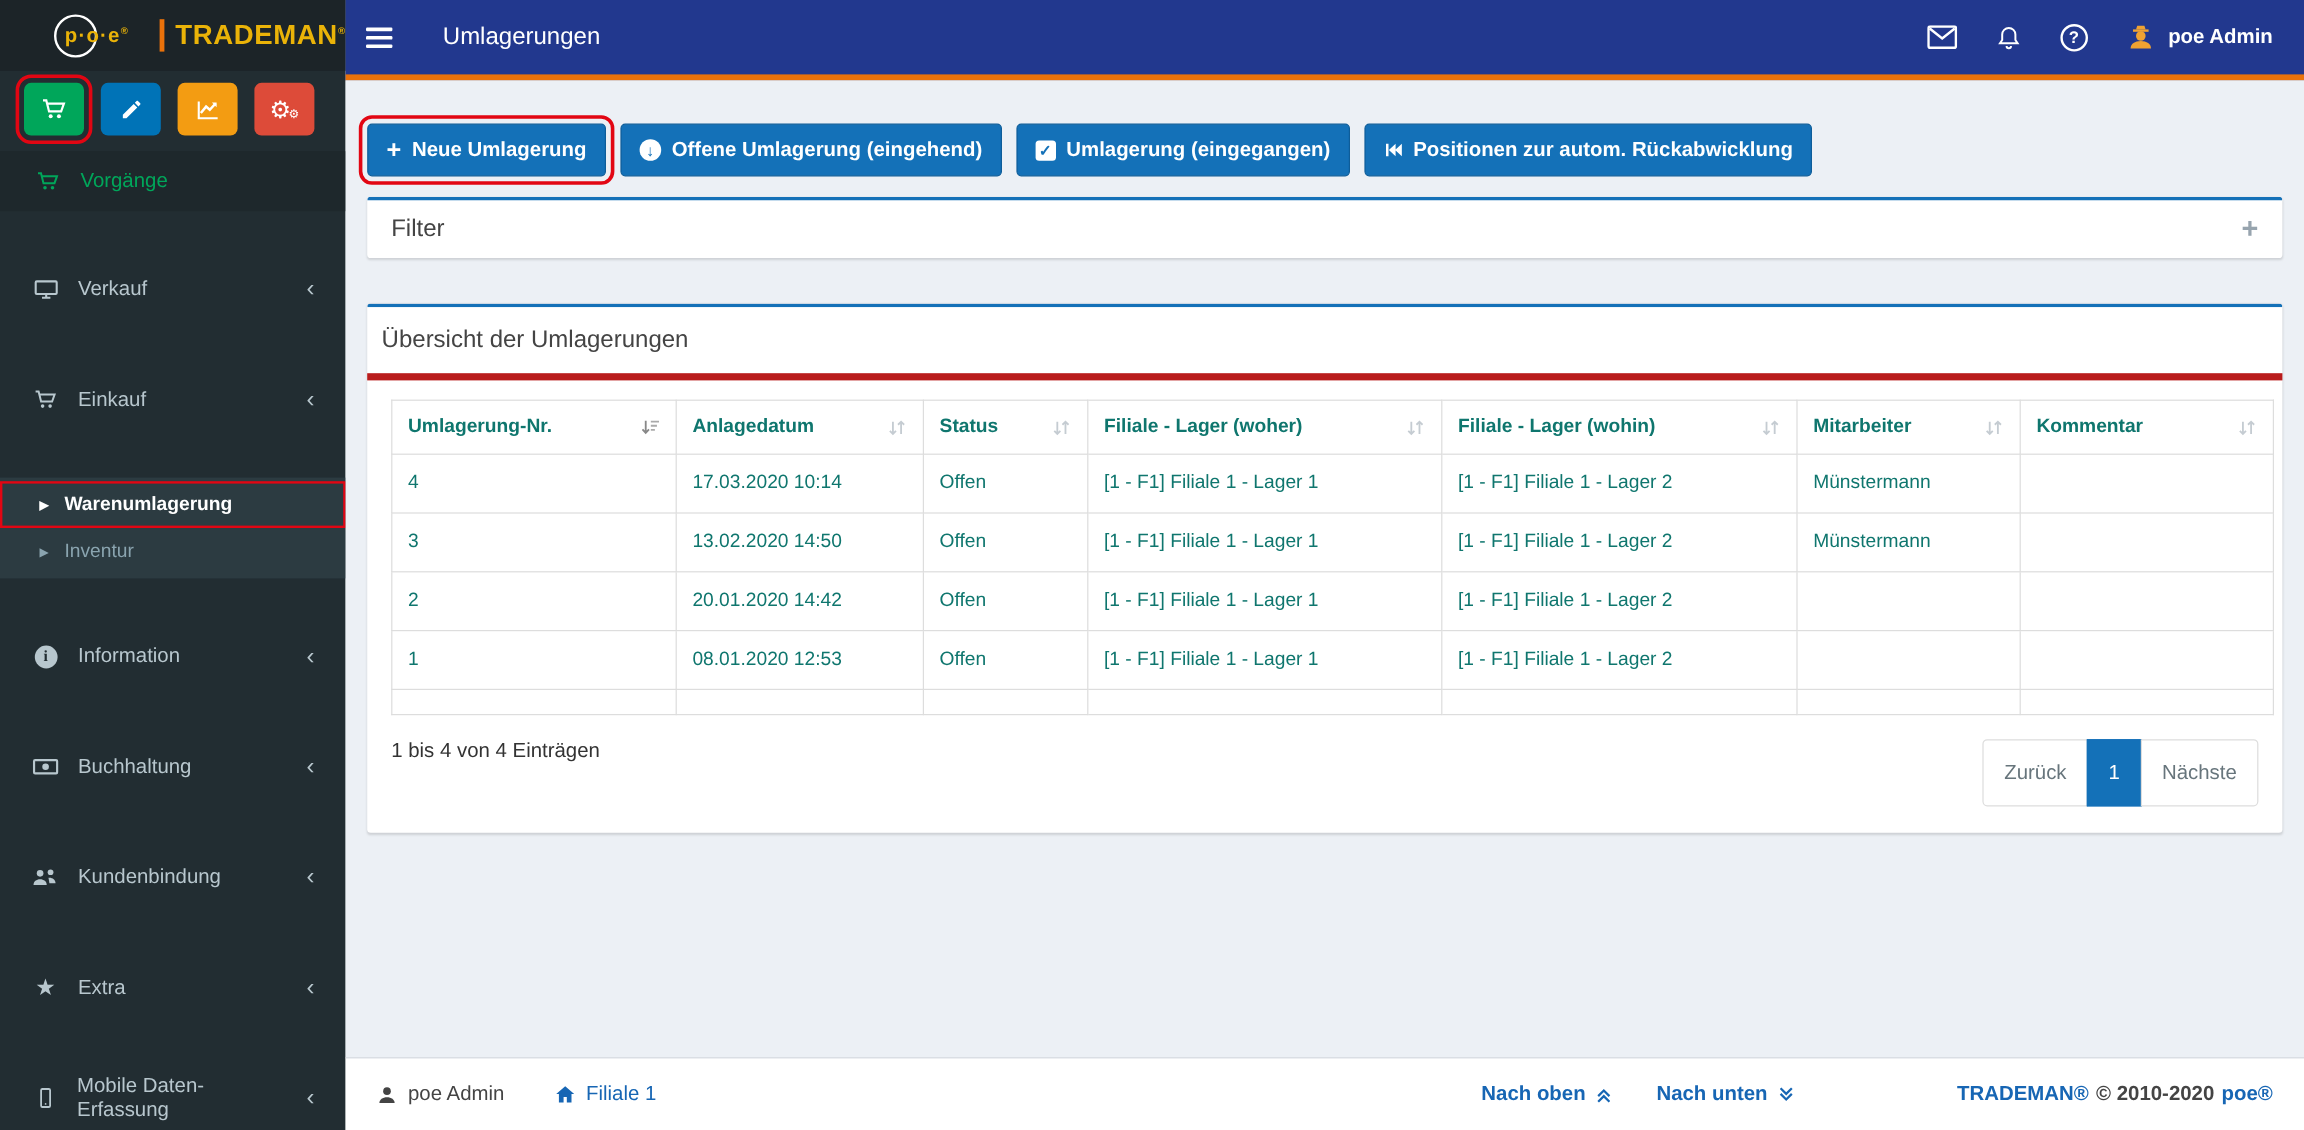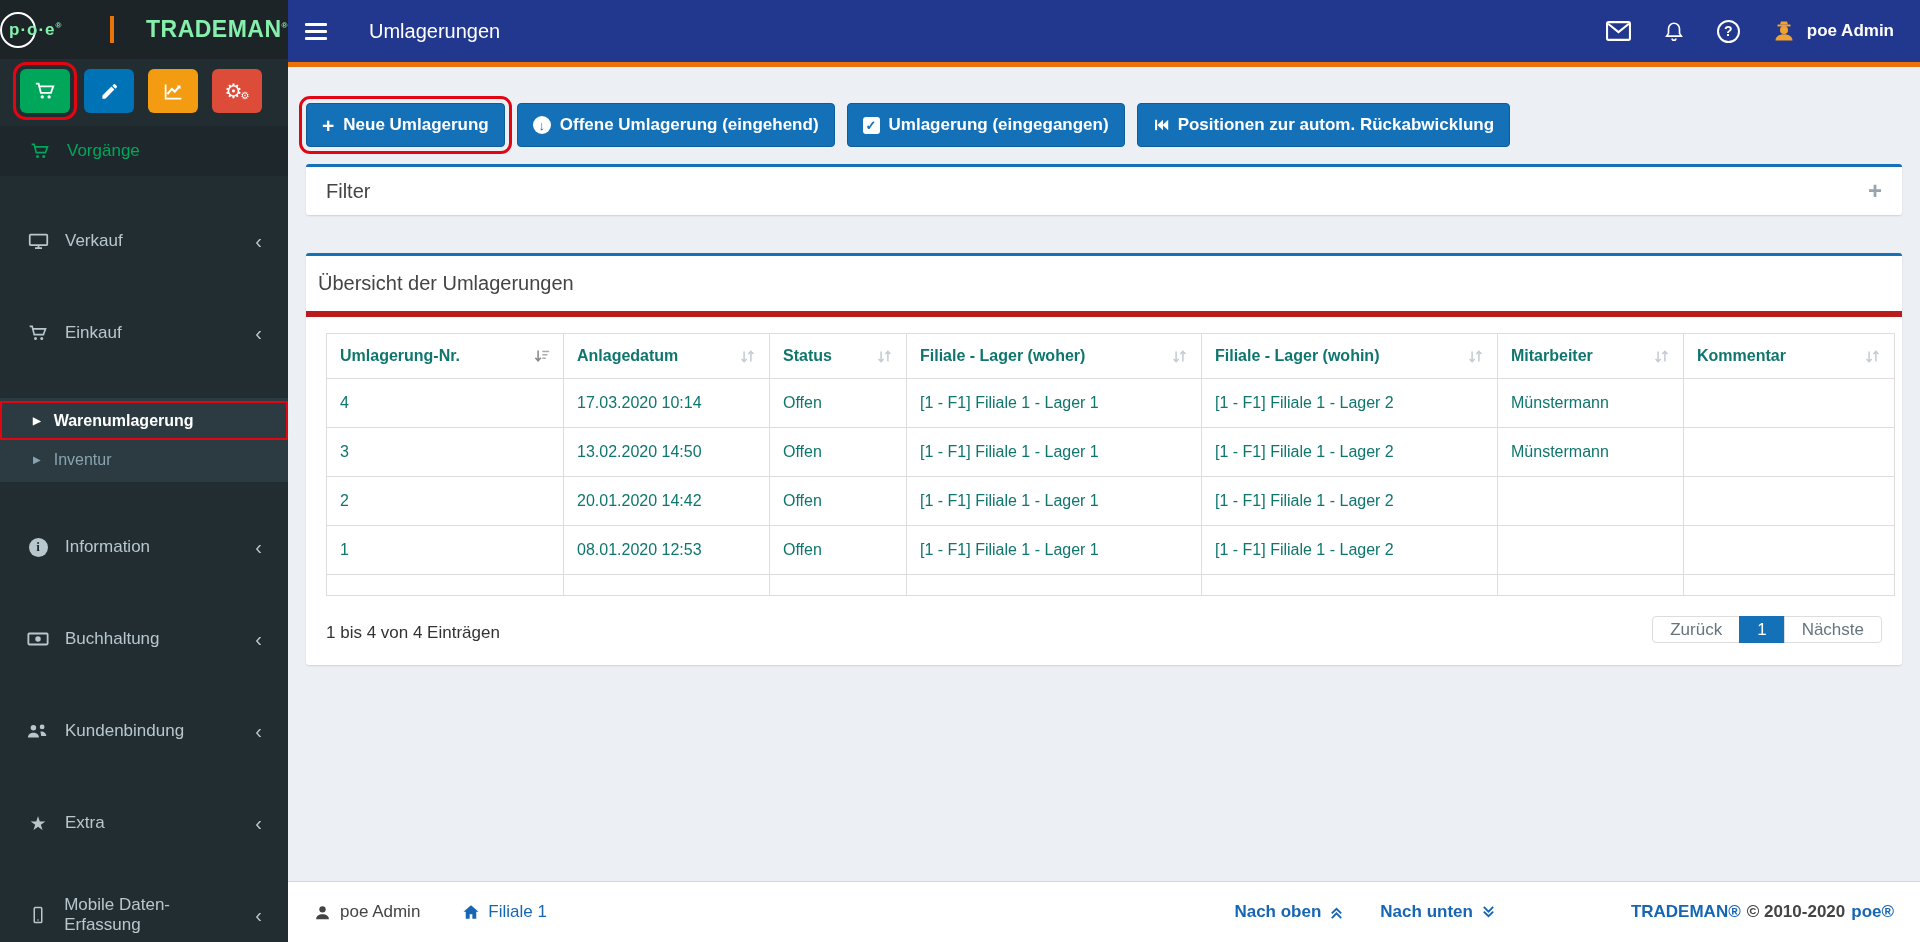--- a/index.html
+++ b/index.html
@@ -8,21 +8,21 @@
 
   :root{
     --topbar_bg:#22388e; --accent_orange:#ea720b; --primary_blue:#1471b8;
     --sidebar_bg:#222d32; --sidebar_logo_bg:#1c2428; --submenu_bg:#2c3b41;
     --sidebar_text:#b8c7ce; --green:#00a65a; --app_blue:#0073b7; --app_orange:#f39c12;
     --app_red:#dd4b39; --annotation_red:#e20613; --content_bg:#ecf0f5; --link_blue:#1766b4;
   }
 
   
   .sidebar { width:288px; min-width:288px; background:var(--sidebar_bg); display:flex; flex-direction:column; }
-  .logo { height:67px; background:var(--sidebar_logo_bg); display:flex; align-items:center; justify-content:space-between; color:#86efac; }
+  .logo { height:67px; background:var(--sidebar_logo_bg); display:flex; align-items:center; justify-content:flex-end; color:#eab308; }
   .poe-wrap { position:relative; height:42px; width:86px; display:flex; align-items:center; }
   .poe-circle { position:absolute; left:0; top:3px; width:36px; height:36px; border:2px solid #fff; border-radius:50%; }
   .poe-text { position:relative; font-size:17px; letter-spacing:1px; padding-left:9px; font-weight:bold; }
   .reg { font-size:8px; vertical-align:super; }
   .logo-divider { width:4px; height:27px; background:var(--accent_orange); margin:0 9px 0 2px; }
   .logo-name { font-size:23px; font-weight:bold; letter-spacing:.5px; }
 
   .app-btns { display:flex; gap:14px; padding:10px 0 13px 20px; }
   .app-btn { width:50px; height:44px; border-radius:6px; display:flex; align-items:center; justify-content:center; color:#fff; cursor:pointer; }
   .app-btn.green { background:var(--green); }
@@ -81,24 +81,24 @@
   .gears-sm { font-size:10px; margin-left:-2px; margin-top:8px; }
 
   table { width:100%; border-collapse:collapse; table-layout:fixed; font-size:16px; color:#0f766e; }
   th, td { border:1px solid #ddd; text-align:left; overflow:hidden; white-space:nowrap; }
   th { padding:13px 13px; font-size:16px; cursor:pointer; }
   td { padding:15px 13px; }
   tfoot td { padding:10px 13px; height:1px; }
   .th-inner { display:flex; align-items:center; justify-content:space-between; gap:6px; font-weight:bold; }
   .sort-svg { flex:none; }
 
-  .table-footer { display:flex; align-items:flex-end; margin-top:20px; }
+  .table-footer { display:flex; align-items:flex-start; margin-top:20px; }
   .tbl-info { font-size:17px; color:#333; }
   .pagination { margin-left:auto; display:flex; }
-  .page-btn { height:27px; padding:0 17px; display:flex; align-items:center; border:1px solid #ddd; background:#fff; color:#67757c; font-size:17px; cursor:pointer; font-family:inherit; }
+  .page-btn { height:56px; padding:0 17px; display:flex; align-items:center; border:1px solid #ddd; background:#fff; color:#67757c; font-size:17px; cursor:pointer; font-family:inherit; }
   .page-btn.prev { border-radius:4px 0 0 4px; }
   .page-btn.current { background:var(--primary_blue); border-color:var(--primary_blue); color:#fff; margin-left:-1px; }
   .page-btn.next { border-radius:0 4px 4px 0; margin-left:-1px; }
 
   footer { height:61px; background:#fff; border-top:1px solid #d2d6de; display:flex; align-items:center; padding:0 26px; font-size:17px; color:#444; }
   .f-user { display:flex; align-items:center; gap:9px; }
   .f-branch { display:flex; align-items:center; gap:8px; color:var(--link_blue); margin-left:42px; cursor:pointer; }
   .f-links { margin-left:auto; display:flex; gap:36px; }
   .f-link { color:var(--link_blue); font-weight:bold; display:flex; align-items:center; gap:8px; cursor:pointer; }
   .f-copy { margin-left:135px; font-weight:bold; display:flex; gap:6px; }

